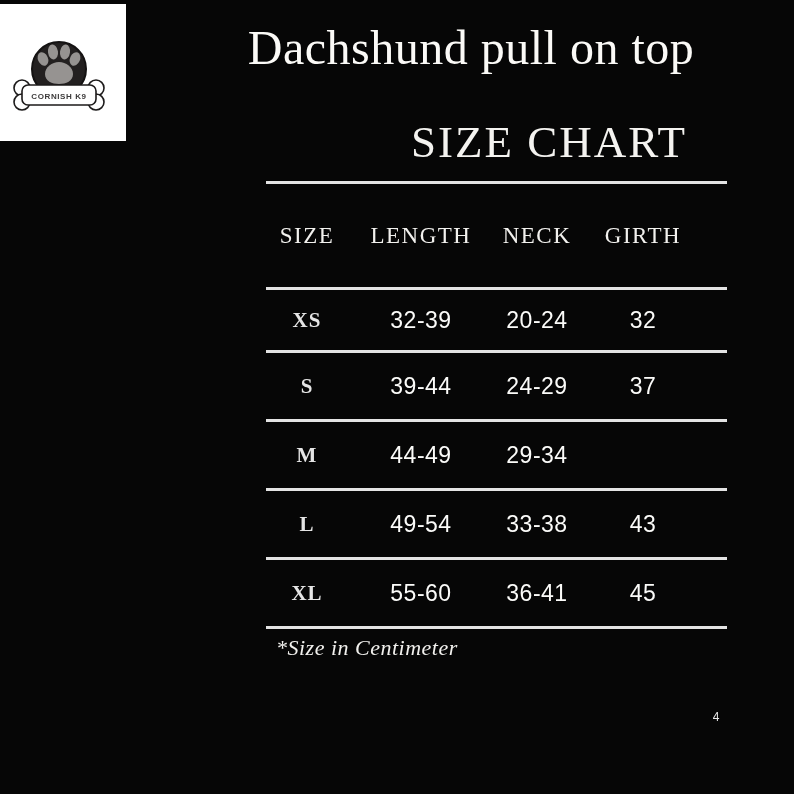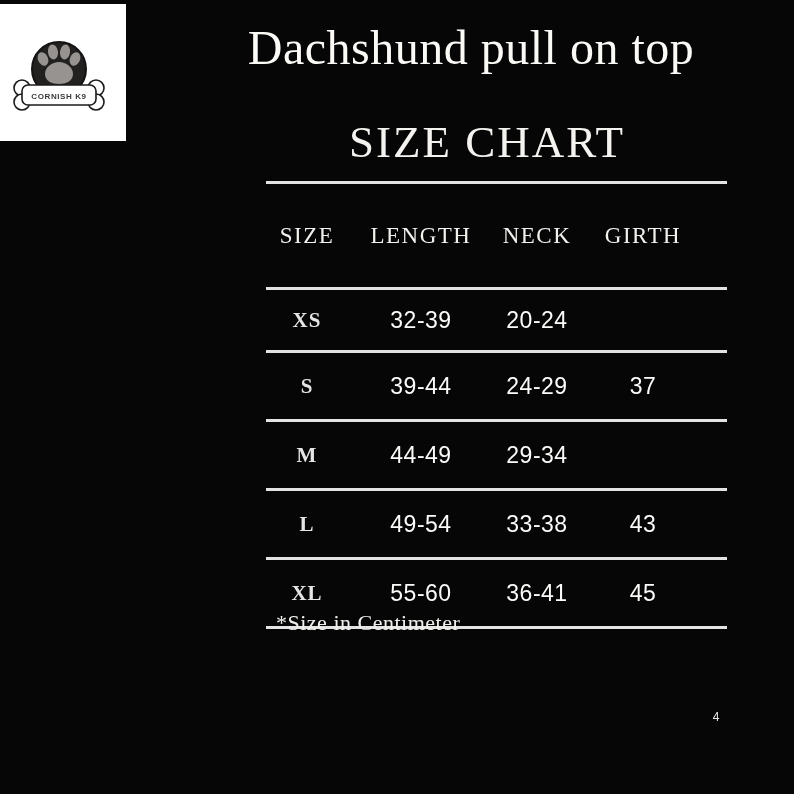--- a/index.html
+++ b/index.html
@@ -21,21 +21,21 @@
   
   .main-title{
     position:absolute;left:212px;top:6px;width:494px;
     margin:12px;text-align:center;
     font-weight:400;font-size:48px;line-height:1.25;
     letter-spacing:0.5px;color:#fbfaf7;
     white-space:nowrap;
   }
   .chart-heading{
     position:absolute;left:287px;top:118px;width:400px;
-    margin:0;text-align:center;
+    margin:0;text-align:right;
     font-weight:400;font-size:45px;line-height:1.1;
     letter-spacing:2px;color:#f4f3f0;
     white-space:nowrap;
   }
   
   .size-table{
     position:absolute;left:266px;top:181px;width:461px;
     border-top:3px solid #e3e3e3;
   }
   .t-row{
@@ -53,22 +53,22 @@
   }
   .size-label{
     font-size:21px;font-weight:700;letter-spacing:1px;color:#e5e5e5;
   }
   .num{
     font-family:"Liberation Sans", sans-serif;
     font-size:23px;font-weight:400;color:#fbfbf9;letter-spacing:0.5px;
   }
   
   .footnote{
-    position:absolute;left:276px;top:610px;
-    font-size:22px;letter-spacing:0.5px;color:#f1f0ed;
+    position:absolute;left:276px;top:635px;
+    font-style:italic;font-size:22px;letter-spacing:0.5px;color:#f1f0ed;
   }
   .page-number{
     position:absolute;left:704px;top:710px;width:24px;text-align:center;
     font-family:"Liberation Sans", sans-serif;
     font-size:12px;color:#e8e8e8;
   }
 </style>
 </head>
 <body>
 
@@ -108,20 +108,21 @@
       <div class="cell col-head">SIZE</div>
       <div class="cell col-head">LENGTH</div>
       <div class="cell col-head">NECK</div>
       <div class="cell col-head">GIRTH</div>
     </div>
 
     <div class="t-row data first">
       <div class="cell size-label">XS</div>
       <div class="cell num">32-39</div>
       <div class="cell num">20-24</div>
+      <div class="cell num">32</div>
     </div>
 
     <div class="t-row data">
       <div class="cell size-label">S</div>
       <div class="cell num">39-44</div>
       <div class="cell num">24-29</div>
       <div class="cell num">37</div>
     </div>
 
     <div class="t-row data">

